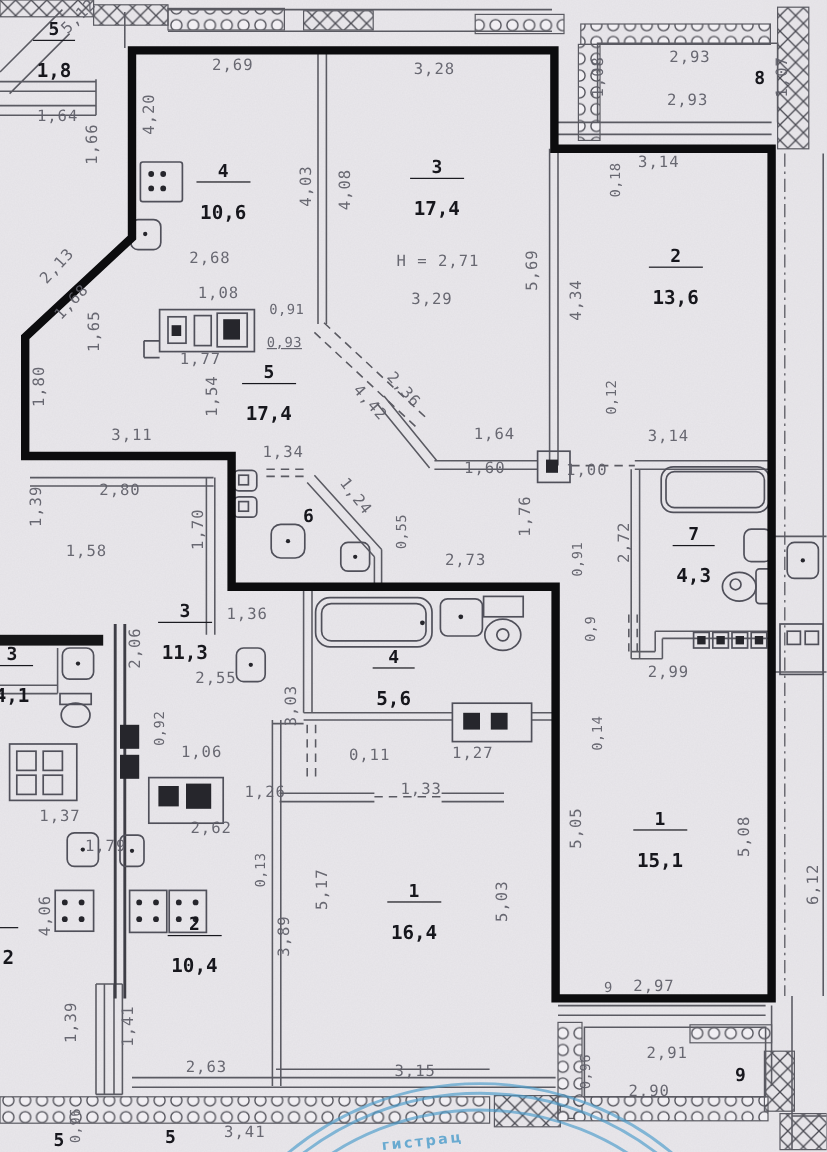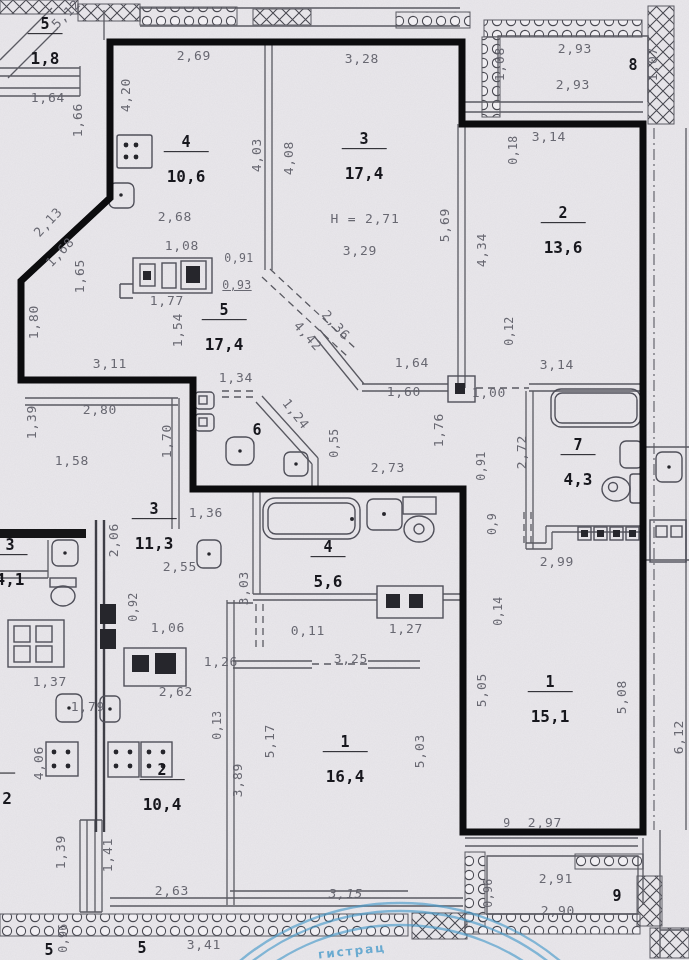--- a/index.html
+++ b/index.html
@@ -368,32 +368,32 @@
       <span class="dim" style="left: 221px; top: 661px; transform: translate(-50%, -50%) rotate(0deg);">1,26</span>
       <span class="dim" style="left: 176px; top: 691px; transform: translate(-50%, -50%) rotate(0deg);">2,62</span>
       <span class="dim" style="left: 50px; top: 681px; transform: translate(-50%, -50%) rotate(0deg);">1,37</span>
       <span class="dim" style="left: 40px; top: 706px; transform: translate(-50%, -50%) rotate(0deg); margin-left: 48px;">1,79</span>
       <span class="dim" style="left: 38px; top: 763px; transform: translate(-50%, -50%) rotate(-90deg);">4,06</span>
       <span class="dim s" style="left: 217px; top: 725px; transform: translate(-50%, -50%) rotate(-90deg);">0,13</span>
       <span class="dim" style="left: 237px; top: 780px; transform: translate(-50%, -50%) rotate(-90deg);">3,89</span>
       <span class="dim" style="left: 269px; top: 741px; transform: translate(-50%, -50%) rotate(-90deg);">5,17</span>
       <span class="dim" style="left: 243px; top: 588px; transform: translate(-50%, -50%) rotate(-90deg);">3,03</span>
       <span class="dim" style="left: 308px; top: 630px; transform: translate(-50%, -50%) rotate(0deg);">0,11</span>
-      <span class="dim" style="left: 406px; top: 628px; transform: translate(-50%, -50%) rotate(0deg); text-align: center;">1,27</span>
-      <span class="dim" style="left: 351px; top: 658px; transform: translate(-50%, -50%) rotate(0deg);">3,25</span>
+      <span class="dim" style="left: 394px; top: 628px; transform: translate(-50%, -50%) rotate(0deg); text-align: center;">1,27</span>
+      <span class="dim" style="left: 351px; top: 658px; transform: translate(-50%, -50%) rotate(0deg);">1,33</span>
       <span class="dim" style="left: 419px; top: 751px; transform: translate(-50%, -50%) rotate(-90deg);">5,03</span>
       <span class="dim" style="left: 481px; top: 690px; transform: translate(-50%, -50%) rotate(-90deg);">5,05</span>
       <span class="dim" style="left: 621px; top: 697px; transform: translate(-50%, -50%) rotate(-90deg);">5,08</span>
       <span class="dim s" style="left: 507px; top: 823px; transform: translate(-50%, -50%) rotate(0deg);">9</span>
       <span class="dim" style="left: 545px; top: 822px; transform: translate(-50%, -50%) rotate(0deg);">2,97</span>
       <span class="dim" style="left: 556px; top: 878px; transform: translate(-50%, -50%) rotate(0deg);">2,91</span>
-      <span class="dim" style="left: 558px; top: 910px; transform: translate(-50%, -50%) rotate(0deg); text-align: center;">2,90</span>
+      <span class="dim" style="left: 541px; top: 910px; transform: translate(-50%, -50%) rotate(0deg); text-align: center;">2,90</span>
       <span class="dim s" style="left: 488px; top: 893px; transform: translate(-50%, -50%) rotate(-90deg);">0,96</span>
       <span class="dim" style="left: 678px; top: 737px; transform: translate(-50%, -50%) rotate(-90deg);">6,12</span>
       <span class="dim" style="left: 107px; top: 855px; transform: translate(-50%, -50%) rotate(-90deg);">1,41</span>
       <span class="dim" style="left: 60px; top: 852px; transform: translate(-50%, -50%) rotate(-90deg);">1,39</span>
       <span class="dim s" style="left: 63px; top: 938px; transform: translate(-50%, -50%) rotate(-90deg);">0,96</span>
       <span class="dim" style="left: 172px; top: 890px; transform: translate(-50%, -50%) rotate(0deg);">2,63</span>
-      <span class="dim" style="left: 346px; top: 893px; transform: translate(-50%, -50%) rotate(0deg); font-style: italic;">3,15</span>
+      <span class="dim" style="left: 346px; top: 893px; transform: translate(-50%, -50%) rotate(0deg);">3,15</span>
       <span class="dim" style="left: 204px; top: 944px; transform: translate(-50%, -50%) rotate(0deg);">3,41</span>
       <span class="stamp-frag" style="left: 352px; top: 951px; transform: translate(-50%, -50%) rotate(-6deg);">гистрац</span>
     </div>
 </div>
 
 </body></html>

